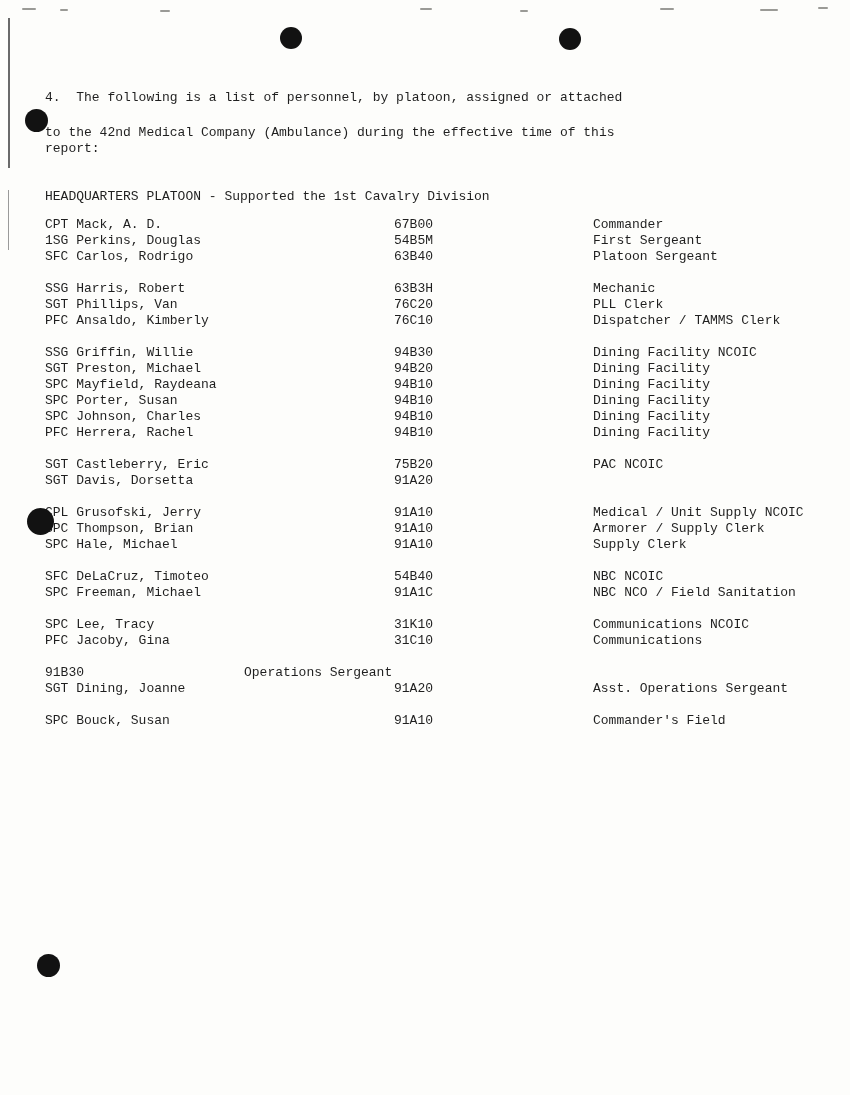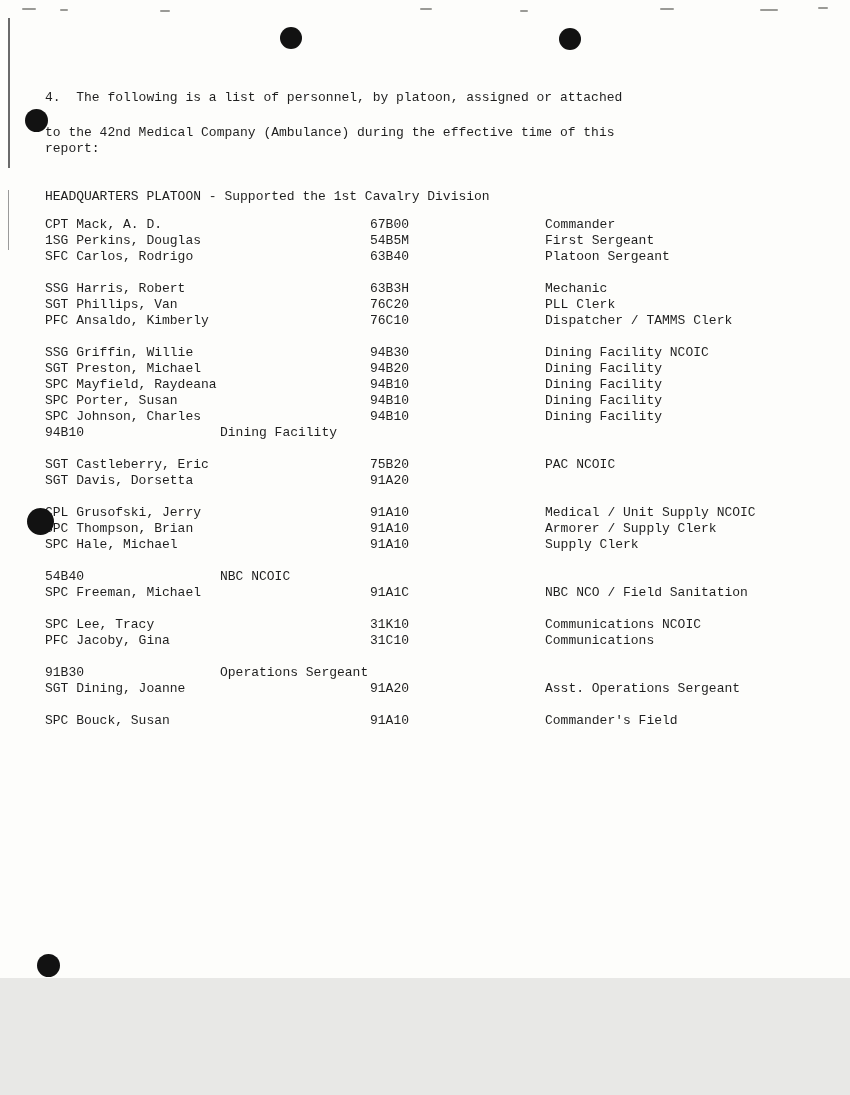--- a/index.html
+++ b/index.html
@@ -3,21 +3,21 @@
 <meta charset="utf-8">
 <style>
   html, body {
     margin: 0;
     padding: 0;
     background: #e8e8e6;
   }
   .page {
     position: relative;
     width: 850px;
-    height: 978px;
+    height: 1095px;
     margin: 0 auto;
     background: #fdfdfb;
     overflow: hidden;
     font-family: "Liberation Mono", "DejaVu Sans Mono", monospace;
     font-size: 13px;
     line-height: 16px;
     color: #1f1f1f;
   }
   .content {
     position: absolute;
@@ -26,21 +26,21 @@
     right: 15px;
   }
   .line { white-space: pre; }
   .para .line1 { margin-bottom: 19px; }
   .section-heading {
     margin-top: 32px;
     white-space: pre;
   }
   .roster { margin-top: 12px; }
   .group { margin-bottom: 16px; }
-  .row { display: flex; white-space: pre; }
+  .row { display: flex; white-space: pre; gap: 24px; }
   .cell.name { width: 325px; flex: 0 0 325px; }
   .cell.mos  { width: 175px; flex: 0 0 175px; }
   .cell.duty { flex: 1 1 auto; }
 
   
   .punch {
     position: absolute;
     background: #121212;
     border-radius: 50%;
   }
@@ -112,33 +112,33 @@
           <div class="row"><span class="cell name">SSG Harris, Robert</span><span class="cell mos">63B3H</span><span class="cell duty">Mechanic</span></div>
           <div class="row"><span class="cell name">SGT Phillips, Van</span><span class="cell mos">76C20</span><span class="cell duty">PLL Clerk</span></div>
           <div class="row"><span class="cell name">PFC Ansaldo, Kimberly</span><span class="cell mos">76C10</span><span class="cell duty">Dispatcher / TAMMS Clerk</span></div>
         </div>
         <div class="group">
           <div class="row"><span class="cell name">SSG Griffin, Willie</span><span class="cell mos">94B30</span><span class="cell duty">Dining Facility NCOIC</span></div>
           <div class="row"><span class="cell name">SGT Preston, Michael</span><span class="cell mos">94B20</span><span class="cell duty">Dining Facility</span></div>
           <div class="row"><span class="cell name">SPC Mayfield, Raydeana</span><span class="cell mos">94B10</span><span class="cell duty">Dining Facility</span></div>
           <div class="row"><span class="cell name">SPC Porter, Susan</span><span class="cell mos">94B10</span><span class="cell duty">Dining Facility</span></div>
           <div class="row"><span class="cell name">SPC Johnson, Charles</span><span class="cell mos">94B10</span><span class="cell duty">Dining Facility</span></div>
-          <div class="row"><span class="cell mos">94B10</span><span class="cell duty">Dining Facility</span></div>
+          <div class="row"><span class="cell name">PFC Herrera, Rachel</span><span class="cell mos">94B10</span><span class="cell duty">Dining Facility</span></div>
         </div>
         <div class="group">
           <div class="row"><span class="cell name">SGT Castleberry, Eric</span><span class="cell mos">75B20</span><span class="cell duty">PAC NCOIC</span></div>
           <div class="row"><span class="cell name">SGT Davis, Dorsetta</span><span class="cell mos">91A20</span></div>
         </div>
         <div class="group">
           <div class="row"><span class="cell name">CPL Grusofski, Jerry</span><span class="cell mos">91A10</span><span class="cell duty">Medical / Unit Supply NCOIC</span></div>
           <div class="row"><span class="cell name">SPC Thompson, Brian</span><span class="cell mos">91A10</span><span class="cell duty">Armorer / Supply Clerk</span></div>
           <div class="row"><span class="cell name">SPC Hale, Michael</span><span class="cell mos">91A10</span><span class="cell duty">Supply Clerk</span></div>
         </div>
         <div class="group">
-          <div class="row"><span class="cell mos">54B40</span><span class="cell duty">NBC NCOIC</span></div>
+          <div class="row"><span class="cell name">SFC DeLaCruz, Timoteo</span><span class="cell mos">54B40</span><span class="cell duty">NBC NCOIC</span></div>
           <div class="row"><span class="cell name">SPC Freeman, Michael</span><span class="cell mos">91A1C</span><span class="cell duty">NBC NCO / Field Sanitation</span></div>
         </div>
         <div class="group">
           <div class="row"><span class="cell name">SPC Lee, Tracy</span><span class="cell mos">31K10</span><span class="cell duty">Communications NCOIC</span></div>
           <div class="row"><span class="cell name">PFC Jacoby, Gina</span><span class="cell mos">31C10</span><span class="cell duty">Communications</span></div>
         </div>
         <div class="group">
           <div class="row"><span class="cell mos">91B30</span><span class="cell duty">Operations Sergeant</span></div>
           <div class="row"><span class="cell name">SGT Dining, Joanne</span><span class="cell mos">91A20</span><span class="cell duty">Asst. Operations Sergeant</span></div>
         </div>

